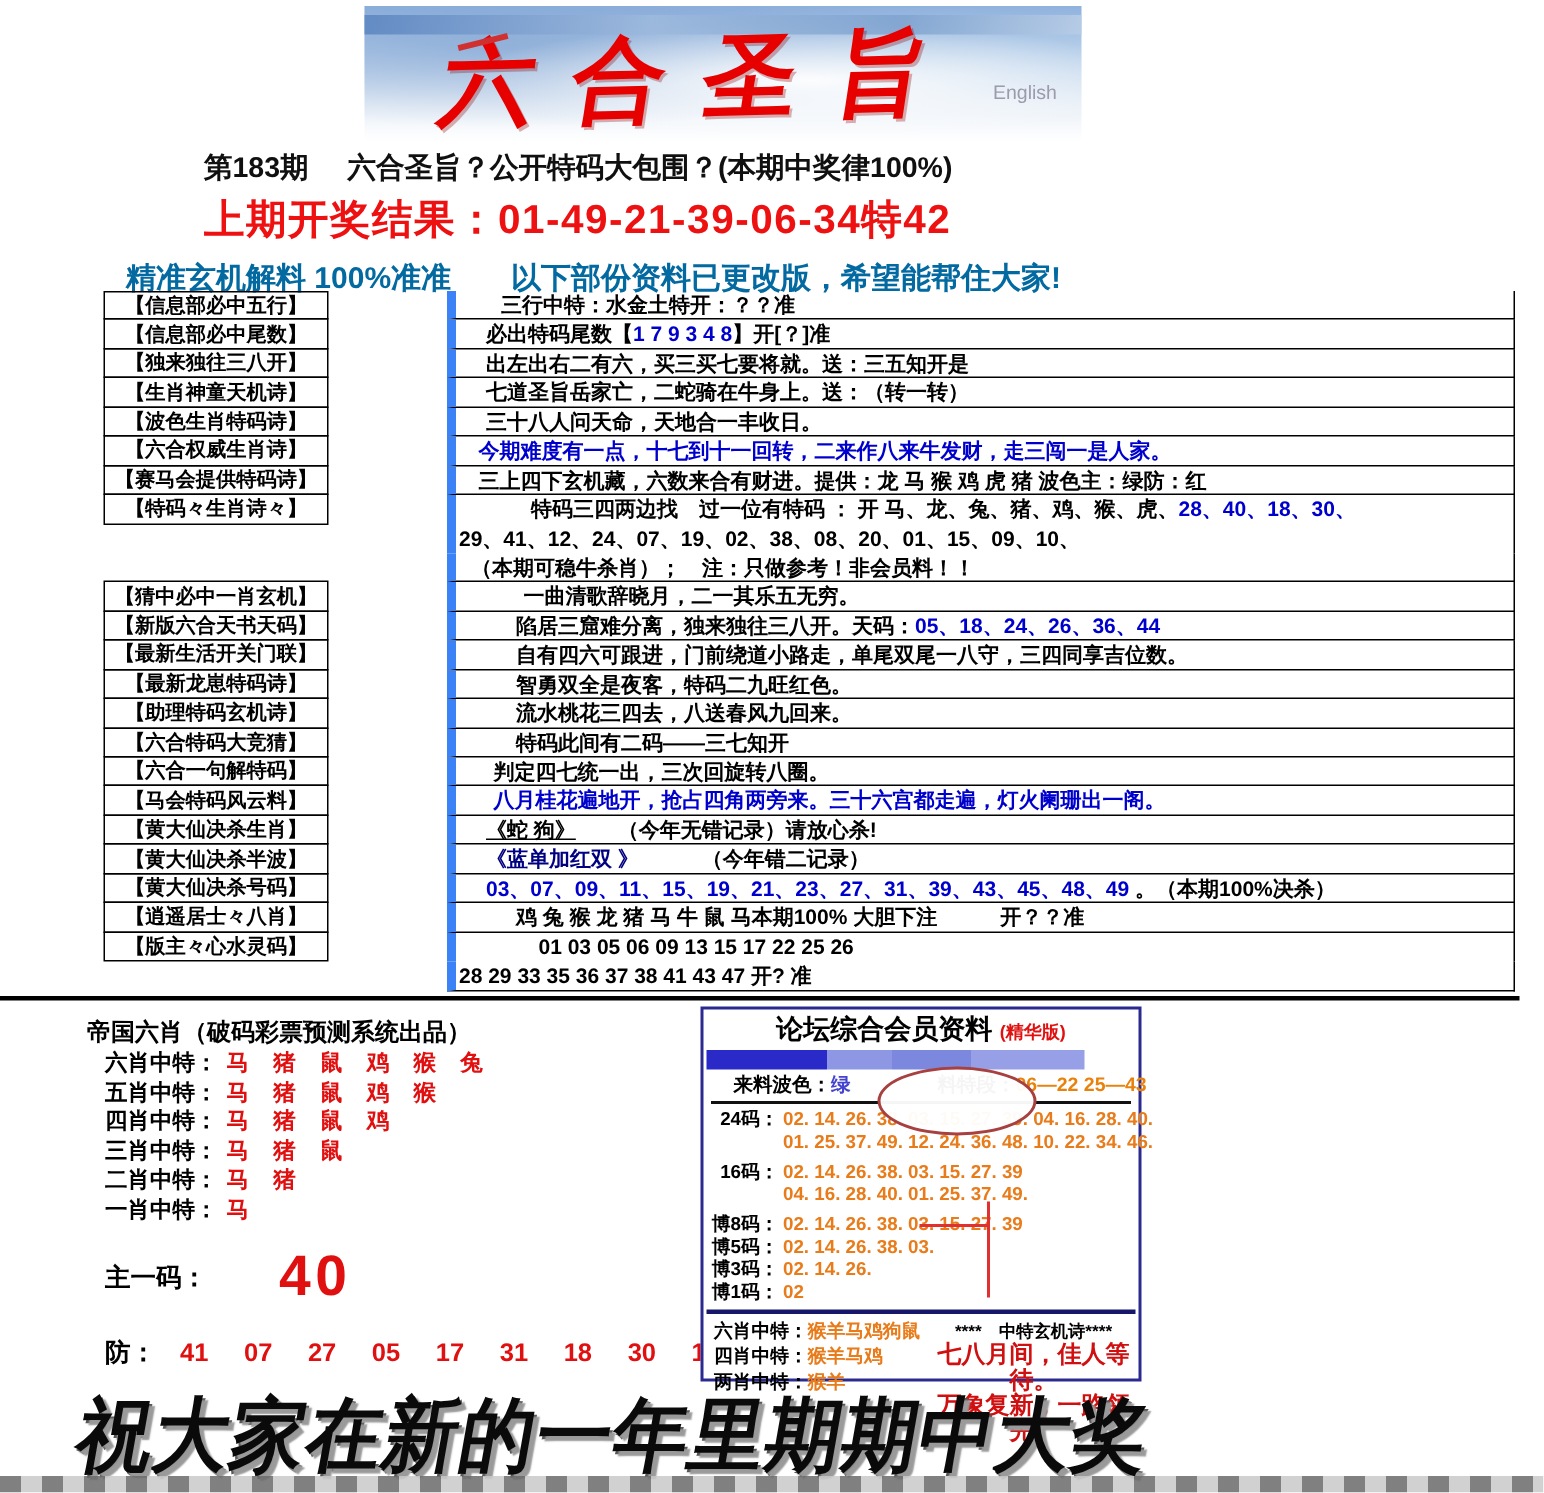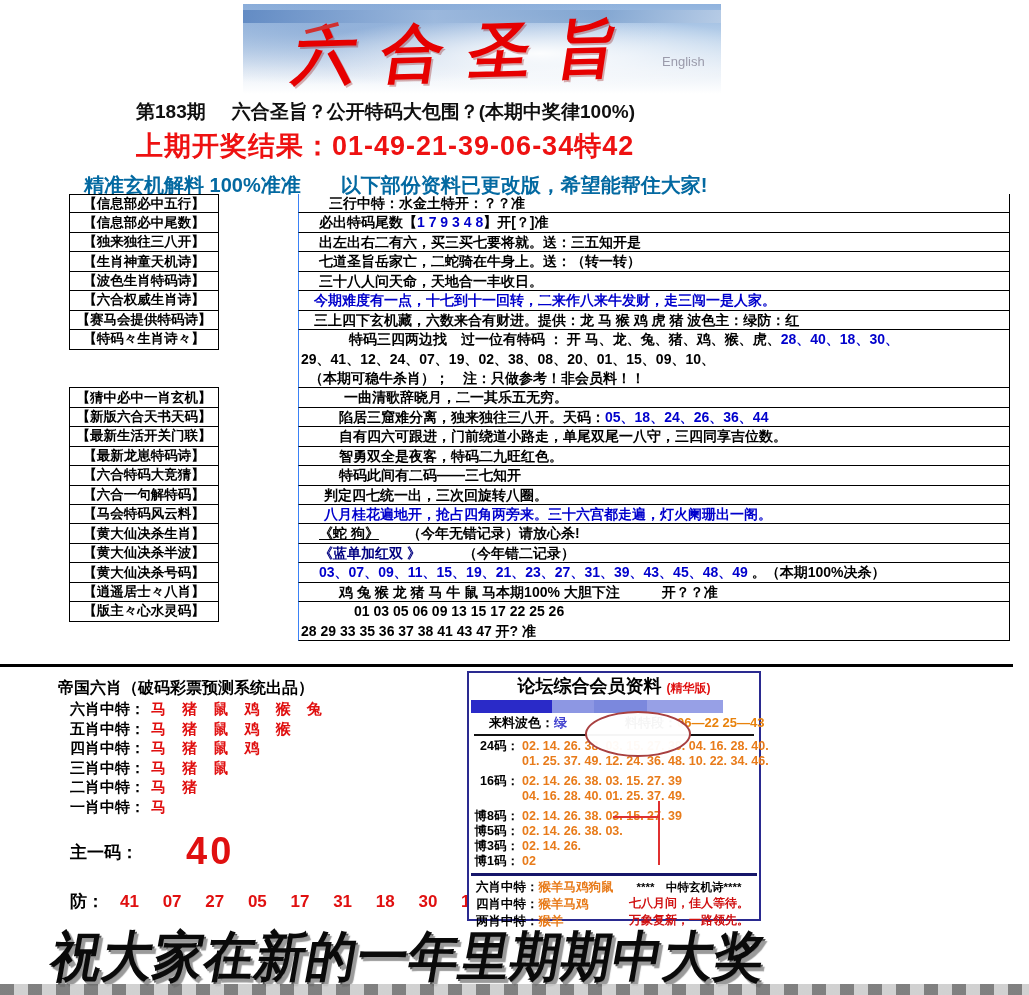--- a/index.html
+++ b/index.html
@@ -30,21 +30,21 @@
   
   #tips-table{position:absolute;left:0;top:194px;width:1010px;}
   .t-row{display:flex;align-items:stretch;height:19.45px;gap:35px;}
   .t-gutter{width:34px;flex:none;}
   .t-label{flex:none;width:150px;border:1px solid #000;box-sizing:border-box;
     display:flex;align-items:center;justify-content:center;
     font-weight:bold;font-size:13.5px;white-space:nowrap;overflow:hidden;margin-top:-1px;}
   .t-row:first-child .t-label{margin-top:0;}
   .t-label.empty{border:1px solid transparent;}
   .t-mid{width:9px;flex:none;}
-  .t-content{flex:1;border-left:1px solid #3b82f6;border-right:1px solid #000;box-sizing:border-box;
+  .t-content{flex:1;border-left:6px solid #3b82f6;border-right:1px solid #000;box-sizing:border-box;
     font-size:14px;font-weight:bold;line-height:19px;white-space:nowrap;overflow:hidden;color:#000;}
   .t-content.bb{border-bottom:1px solid #000;}
   .c-k{color:#000;} .c-b{color:#0000cc;} .c-n{color:#000080;}
   .c-u{color:#000;text-decoration:underline;}
   .separator{position:absolute;left:0;top:664px;width:1013px;height:3px;background:#000;}
   
   .empire{position:absolute;left:58px;top:678px;width:405px;}
   .e-title{font-size:16px;font-weight:bold;width:370px;color:#000;}
   .e-row{font-size:15px;font-weight:bold;line-height:19.5px;padding-left:12px;white-space:nowrap;}
   .e-row .lab{color:#000;}
@@ -68,21 +68,21 @@
   .p-code-row.gap{margin-top:5px;}
   .p-code-label{flex:none;width:50px;text-align:right;color:#000;}
   .p-code-nums{color:#e87b1a;margin-left:3px;}
   .p-sep{height:3px;background:#16166a;margin:4px 2px 3px 2px;}
   .p-bottom{display:flex;}
   .p-zodiac{flex:none;width:150px;}
   .p-z-row{font-size:12.5px;font-weight:bold;line-height:17px;padding-left:7px;white-space:nowrap;}
   .p-z-row .lab{color:#000;} .p-z-row .val{color:#e87b1a;}
   .p-poem{flex:1;text-align:center;}
   .p-poem-title{font-size:11.5px;font-weight:bold;color:#000;margin-top:1px;}
-  .p-poem-line{font-size:12px;font-weight:bold;color:#d01010;line-height:17px;}
+  .p-poem-line{font-size:16px;font-weight:bold;color:#d01010;line-height:17px;}
   .p-oval{position:absolute;left:116px;top:38px;width:102px;height:42px;
     border:2px solid #a84040;border-radius:50%;background:rgba(255,255,255,.96);z-index:3;}
   .p-redline{position:absolute;left:189px;top:128px;width:2px;height:64px;background:#e03030;z-index:2;}
   .p-redul{position:absolute;left:144px;top:143px;width:47px;height:2px;background:#e03030;z-index:2;}
   
   .wish{position:absolute;left:52px;top:924px;font-size:50px;font-weight:900;color:#0a0a0a;
     letter-spacing:1px;white-space:nowrap;transform:skewX(-10deg) scaleY(1.08);
     text-shadow:4px 3px 1px #9a9a9a,2px 2px 0 #555;}
   .strip{position:absolute;left:0;top:984px;width:1029px;height:11px;
     background:repeating-linear-gradient(90deg,#6a6a6a 0 14px,#c9c9c9 14px 28px);opacity:.85;}
@@ -178,20 +178,26 @@
       <div class="t-gutter"></div>
       <div class="t-label">【最新生活开关门联】</div>
       <div class="t-mid"></div>
       <div class="t-content bb" style="padding-left: 40px;"><span class="c-k">自有四六可跟进，门前绕道小路走，单尾双尾一八守，三四同享吉位数。</span></div>
     </div>
     <div class="t-row">
       <div class="t-gutter"></div>
       <div class="t-label">【最新龙崽特码诗】</div>
       <div class="t-mid"></div>
       <div class="t-content bb" style="padding-left: 40px;"><span class="c-k">智勇双全是夜客，特码二九旺红色。</span></div>
+    </div>
+    <div class="t-row">
+      <div class="t-gutter"></div>
+      <div class="t-label">【助理特码玄机诗】</div>
+      <div class="t-mid"></div>
+      <div class="t-content bb" style="padding-left: 40px;"><span class="c-k">流水桃花三四去，八送春风九回来。</span></div>
     </div>
     <div class="t-row">
       <div class="t-gutter"></div>
       <div class="t-label">【六合特码大竞猜】</div>
       <div class="t-mid"></div>
       <div class="t-content bb" style="padding-left: 40px;"><span class="c-k">特码此间有二码——三七知开</span></div>
     </div>
     <div class="t-row">
       <div class="t-gutter"></div>
       <div class="t-label">【六合一句解特码】</div>

